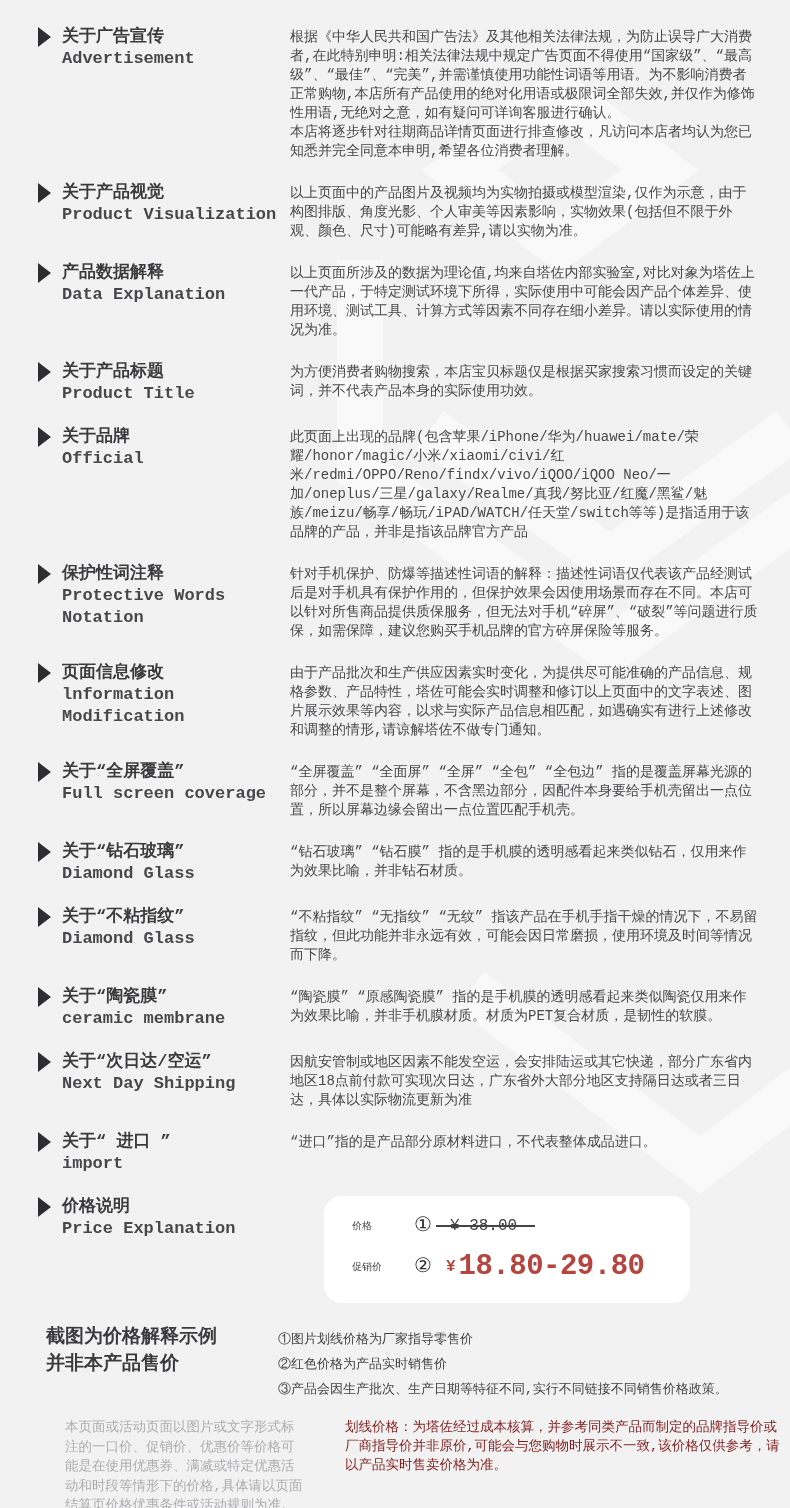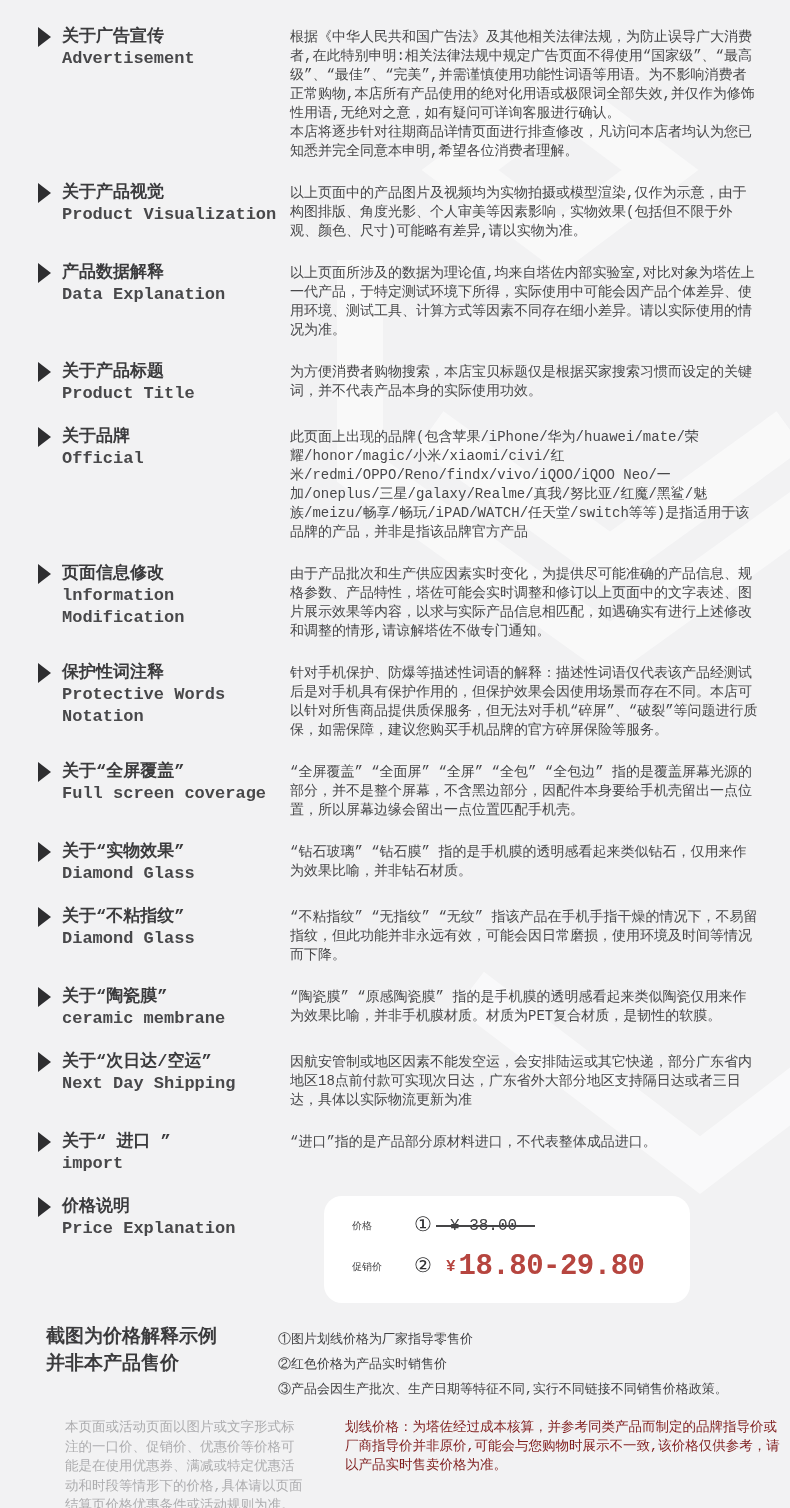--- a/index.html
+++ b/index.html
@@ -137,56 +137,56 @@
           <div class="sec-en">Official</div>
         </div>
       </div>
       <div class="sec-body">此页面上出现的品牌(包含苹果/iPhone/华为/huawei/mate/荣耀/honor/magic/小米/xiaomi/civi/红米/redmi/OPPO/Reno/findx/vivo/iQOO/iQOO Neo/一加/oneplus/三星/galaxy/Realme/真我/努比亚/红魔/黑鲨/魅族/meizu/畅享/畅玩/iPAD/WATCH/任天堂/switch等等)是指适用于该品牌的产品，并非是指该品牌官方产品</div>
     </div>
 
     <div class="section">
       <div class="sec-left">
         <span class="arrow"></span>
         <div class="titles">
+          <div class="sec-zh">保护性词注释</div>
+          <div class="sec-en">Protective Words
+Notation</div>
+        </div>
+      </div>
+      <div class="sec-body">针对手机保护、防爆等描述性词语的解释：描述性词语仅代表该产品经测试后是对手机具有保护作用的，但保护效果会因使用场景而存在不同。本店可以针对所售商品提供质保服务，但无法对手机“碎屏”、“破裂”等问题进行质保，如需保障，建议您购买手机品牌的官方碎屏保险等服务。</div>
+    </div>
+
+    <div class="section">
+      <div class="sec-left">
+        <span class="arrow"></span>
+        <div class="titles">
           <div class="sec-zh">页面信息修改</div>
           <div class="sec-en">lnformation
 Modification</div>
         </div>
       </div>
       <div class="sec-body">由于产品批次和生产供应因素实时变化，为提供尽可能准确的产品信息、规格参数、产品特性，塔佐可能会实时调整和修订以上页面中的文字表述、图片展示效果等内容，以求与实际产品信息相匹配，如遇确实有进行上述修改和调整的情形,请谅解塔佐不做专门通知。</div>
     </div>
 
     <div class="section">
       <div class="sec-left">
         <span class="arrow"></span>
         <div class="titles">
-          <div class="sec-zh">保护性词注释</div>
-          <div class="sec-en">Protective Words
-Notation</div>
-        </div>
-      </div>
-      <div class="sec-body">针对手机保护、防爆等描述性词语的解释：描述性词语仅代表该产品经测试后是对手机具有保护作用的，但保护效果会因使用场景而存在不同。本店可以针对所售商品提供质保服务，但无法对手机“碎屏”、“破裂”等问题进行质保，如需保障，建议您购买手机品牌的官方碎屏保险等服务。</div>
-    </div>
-
-    <div class="section">
-      <div class="sec-left">
-        <span class="arrow"></span>
-        <div class="titles">
           <div class="sec-zh">关于“全屏覆盖”</div>
           <div class="sec-en">Full screen coverage</div>
         </div>
       </div>
       <div class="sec-body">“全屏覆盖” “全面屏” “全屏” “全包” “全包边” 指的是覆盖屏幕光源的部分，并不是整个屏幕，不含黑边部分，因配件本身要给手机壳留出一点位置，所以屏幕边缘会留出一点位置匹配手机壳。</div>
     </div>
 
     <div class="section">
       <div class="sec-left">
         <span class="arrow"></span>
         <div class="titles">
-          <div class="sec-zh">关于“实物效果”</div>
+          <div class="sec-zh">关于“钻石玻璃”</div>
           <div class="sec-en">Diamond Glass</div>
         </div>
       </div>
       <div class="sec-body">“钻石玻璃” “钻石膜” 指的是手机膜的透明感看起来类似钻石，仅用来作为效果比喻，并非钻石材质。</div>
     </div>
 
     <div class="section">
       <div class="sec-left">
         <span class="arrow"></span>
         <div class="titles">

